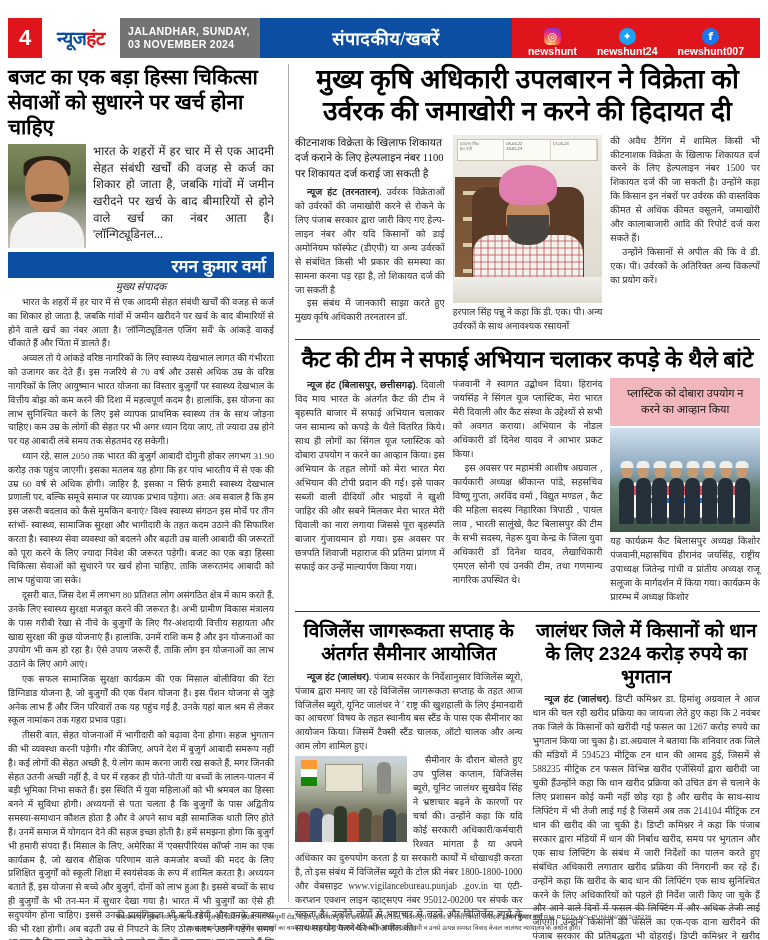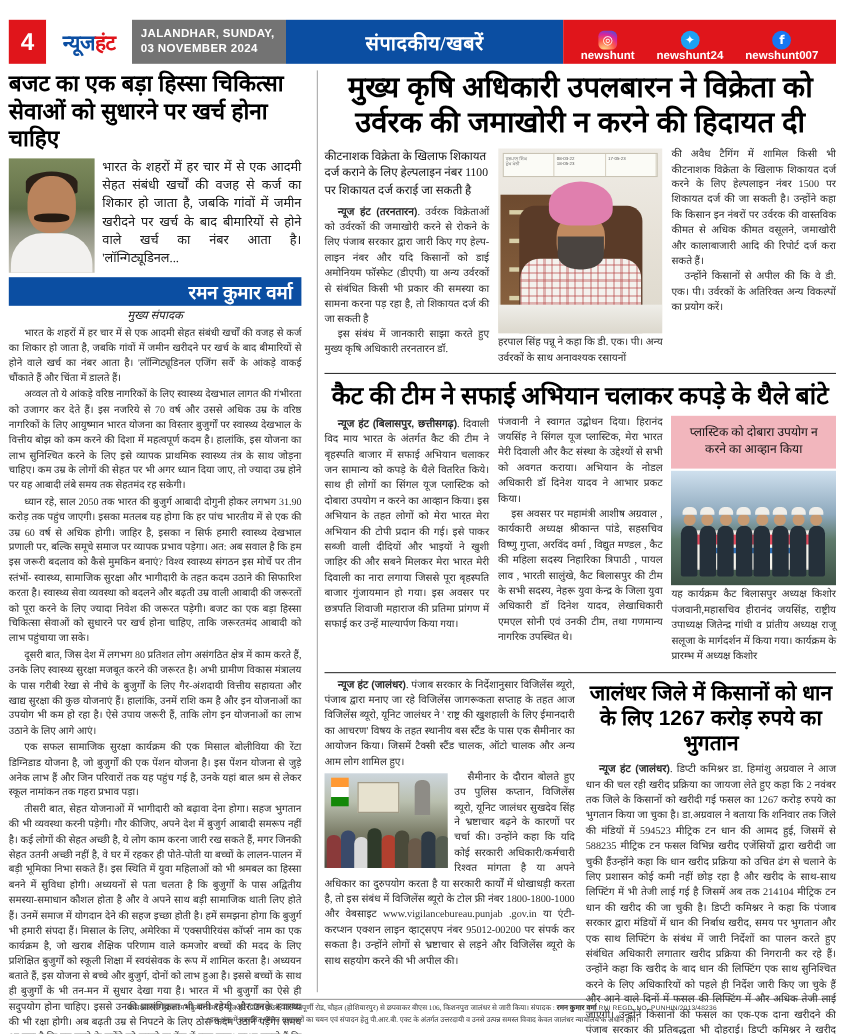--- a/index.html
+++ b/index.html
@@ -412,20 +412,21 @@
           <div class="bodytext" style="margin-top:3px">
             <p class="noind">यह कार्यक्रम कैट बिलासपुर अध्यक्ष किशोर पंजवानी,महासचिव हीरानंद जयसिंह, राष्ट्रीय उपाध्यक्ष जितेन्द्र गांधी व प्रांतीय अध्यक्ष राजू सलूजा के मार्गदर्शन में किया गया। कार्यक्रम के प्रारम्भ में अध्यक्ष किशोर</p>
           </div>
         </div>
       </div>
 
       <div class="hrule"></div>
       <div class="two">
 
         <div>
+          <h3 class="sub-head">विजिलेंस जागरूकता सप्ताह के अंतर्गत सैमीनार आयोजित</h3>
           <div class="bodytext">
             <p><span class="dline">न्यूज हंट (जालंधर)</span><span>. पंजाब सरकार के निर्देशानुसार विजिलेंस ब्यूरो, पंजाब द्वारा मनाए जा रहे विजिलेंस जागरूकता सप्ताह के तहत आज विजिलेंस ब्यूरो, यूनिट जालंधर ने ' राष्ट्र की खुशहाली के लिए ईमानदारी का आचरण' विषय के तहत स्थानीय बस स्टैंड के पास एक सैमीनार का आयोजन किया। जिसमें टैक्सी स्टैंड चालक, ऑटो चालक और अन्य आम लोग शामिल हुए।</span></p>
             <p>
               <span class="photo-rally">
                 <span class="pr-flag"></span>
                 <span class="pr-board"></span>
                 <span class="pr-statue"></span>
                 <span class="pr-crowd">
                   <i style="left:2%;background:#8a3a3a"></i>
                   <i style="left:13%;background:#3a4a6a;height:34px"></i>
@@ -438,21 +439,21 @@
                   <i style="left:90%;background:#545c50;height:29px"></i>
                 </span>
               </span>
               <span>सैमीनार के दौरान बोलते हुए उप पुलिस कप्तान, विजिलेंस ब्यूरो, यूनिट जालंधर सुखदेव सिंह ने भ्रष्टाचार बढ़ने के कारणों पर चर्चा की। उन्होंने कहा कि यदि कोई सरकारी अधिकारी/कर्मचारी रिश्वत मांगता है या अपने अधिकार का दुरुपयोग करता है या सरकारी कार्यों में धोखाधड़ी करता है, तो इस संबंध में विजिलेंस ब्यूरो के टोल फ्री नंबर 1800-1800-1000 और वेबसाइट www.vigilancebureau.punjab .gov.in या एंटी- करप्शन एक्शन लाइन व्हाट्सएप नंबर 95012-00200 पर संपर्क कर सकता है। उन्होंने लोगों से भ्रष्टाचार से लड़ने और विजिलेंस ब्यूरो के साथ सहयोग करने की भी अपील की।</span>
             </p>
 
           </div>
         </div>
 
         <div>
-          <h3 class="sub-head">जालंधर जिले में किसानों को धान के लिए 1267 करोड़ रुपये का भुगतान</h3>
+          <h3 class="sub-head">जालंधर जिले में किसानों को धान के लिए 2324 करोड़ रुपये का भुगतान</h3>
           <div class="bodytext">
             <p><span class="dline">न्यूज हंट (जालंधर)</span><span>. डिप्टी कमिश्नर डा. हिमांशु अग्रवाल ने आज धान की चल रही खरीद प्रक्रिया का जायजा लेते हुए कहा कि 2 नवंबर तक जिले के किसानों को खरीदी गई फसल का 1267 करोड़ रुपये का भुगतान किया जा चुका है। डा.अग्रवाल ने बताया कि शनिवार तक जिले की मंडियों में 594523 मीट्रिक टन धान की आमद हुई, जिसमें से 588235 मीट्रिक टन फसल विभिन्न खरीद एजेंसियों द्वारा खरीदी जा चुकी हैंउन्होंने कहा कि धान खरीद प्रक्रिया को उचित ढंग से चलाने के लिए प्रशासन कोई कमी नहीं छोड़ रहा है और खरीद के साथ-साथ लिफ्टिंग में भी तेजी लाई गई है जिसमें अब तक 214104 मीट्रिक टन धान की खरीद की जा चुकी है। डिप्टी कमिश्नर ने कहा कि पंजाब सरकार द्वारा मंडियों में धान की निर्बाध खरीद, समय पर भुगतान और एक साथ लिफ्टिंग के संबंध में जारी निर्देशों का पालन करते हुए संबंधित अधिकारी लगातार खरीद प्रक्रिया की निगरानी कर रहे हैं। उन्होंने कहा कि खरीद के बाद धान की लिफ्टिंग एक साथ सुनिश्चित करने के लिए अधिकारियों को पहले ही निर्देश जारी किए जा चुके हैं और आने वाले दिनों में फसल की लिफ्टिंग में और अधिक तेजी लाई जाएगी। उन्होंने किसानों की फसल का एक-एक दाना खरीदने की पंजाब सरकार की प्रतिबद्धता भी दोहराई। डिप्टी कमिश्नर ने खरीद प्रबंधों से जुड़े विभिन्न विभागों के अधिकारियों को खरीद, लिफ्टिंग, भुगतान के संबंध में जारी दिशा-निर्देशों का सख्ती से अनुपालन सुनिश्चित करने को कहा ताकि धान खरीद सीजन को उचित ढंग से चलाया जा सके। उन्होंने स्पष्ट कहा कि इस कार्य में किसी भी प्रकार की ढील बर्दाश्त नहीं की जाएगी।</span></p>
           </div>
         </div>
 
       </div>
     </div>
   </div>
 
   <div class="footer-rule"></div>

